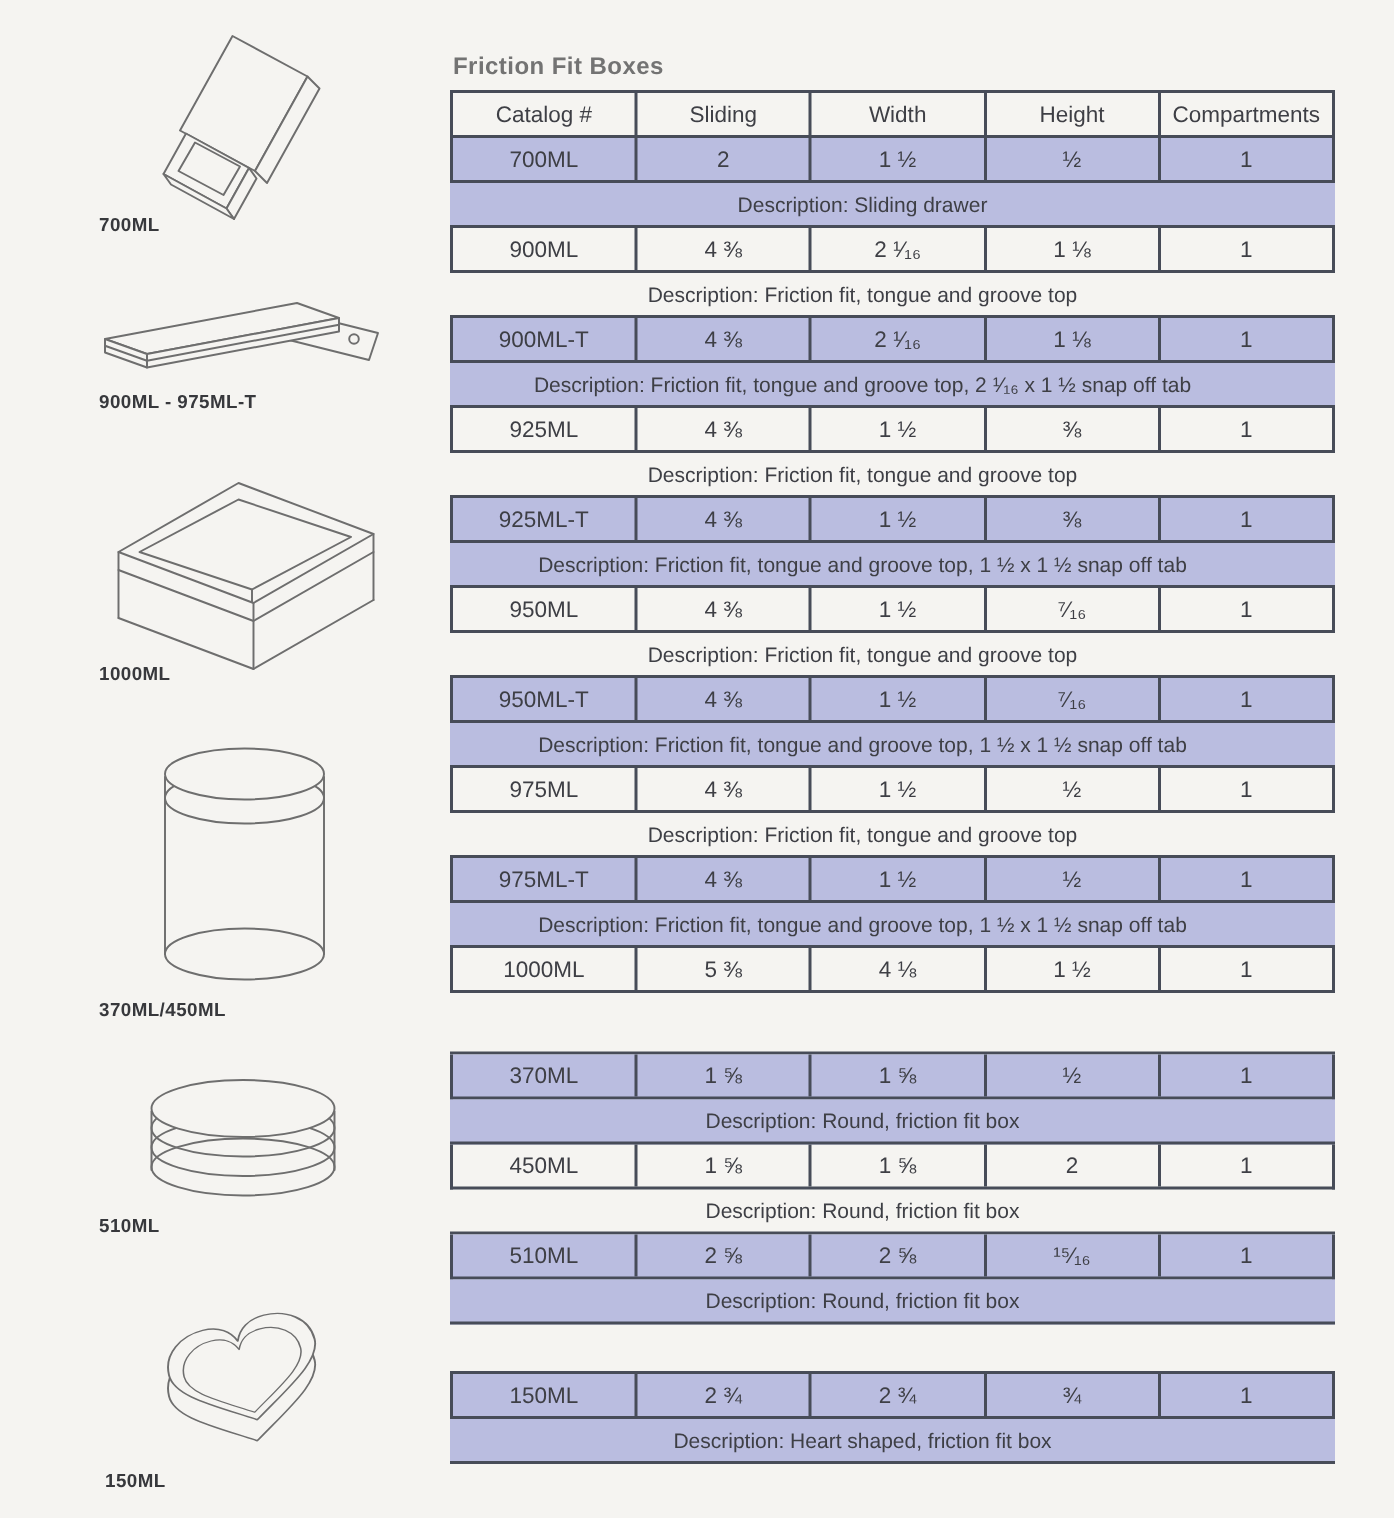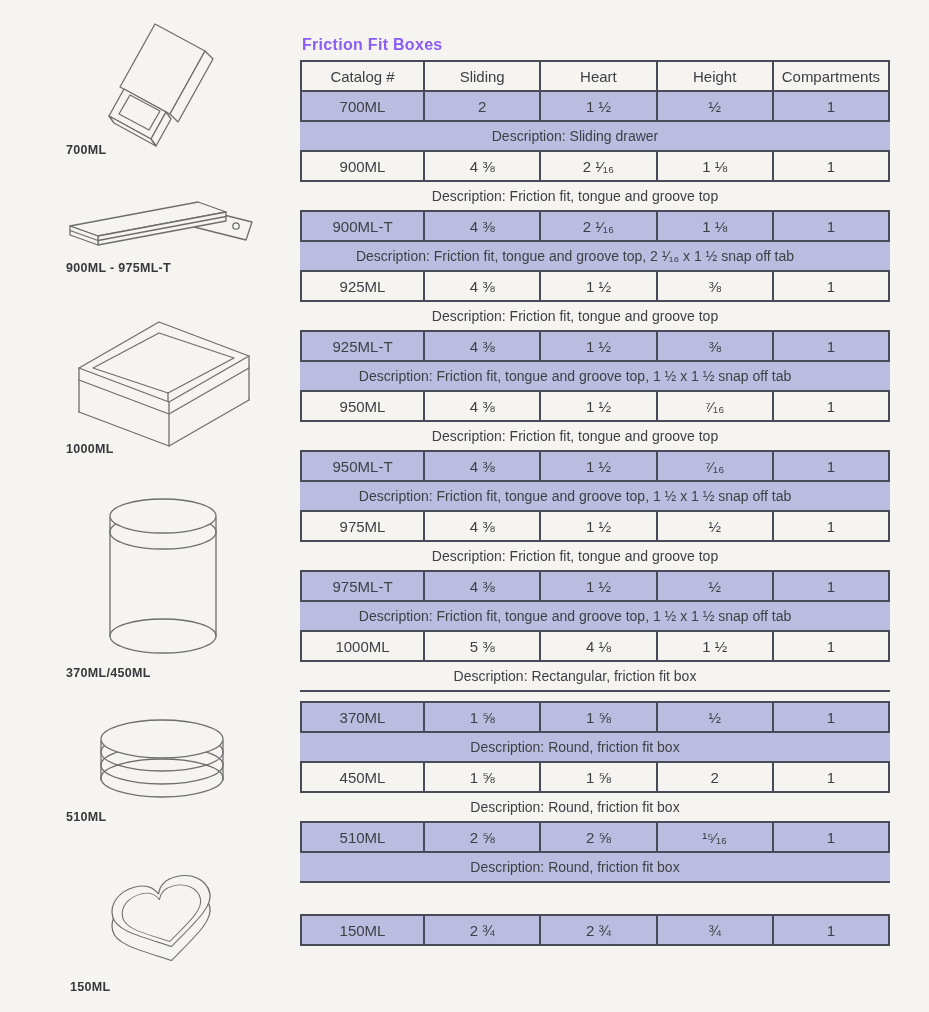--- a/index.html
+++ b/index.html
@@ -5,21 +5,21 @@
   html,body{margin:0;padding:0;}
   body{
     width:929px;height:1012px;position:relative;overflow:hidden;
     background:#f5f4f1;
     font-family:"Liberation Sans","DejaVu Sans",sans-serif;
     color:#3e3f45;
   }
   
   .section{position:absolute;left:300px;width:590px;}
   .section-title{
-    font-size:16px;font-weight:bold;color:#8b5cf6;
+    font-size:16px;font-weight:bold;color:#737373;
     letter-spacing:.3px;line-height:17px;margin:0 0 7px 2px;
   }
   .tbl{border-top:2px solid #474c58;}
   .row{
     display:flex;height:30px;box-sizing:border-box;
     border-bottom:2px solid #474c58;align-items:stretch;
   }
   .row.head,.row.data{border-left:2px solid #474c58;border-right:2px solid #474c58;}
   .row.hl{background:#babde0;}
   .cell{
@@ -122,21 +122,21 @@
 </div>
 <span class="fig-label" style="left:70px;top:980px;">150ML</span>
 
 <div id="sections-root">
     <div class="section" style="top: 36px;">
       <div class="section-title">Friction Fit Boxes</div>
       <div class="tbl">
         <div class="row head">
           <div class="cell">Catalog #</div>
           <div class="cell">Sliding</div>
-          <div class="cell">Heart</div>
+          <div class="cell">Width</div>
           <div class="cell">Height</div>
           <div class="cell">Compartments</div>
         </div>
         <div class="row data hl">
           <div class="cell">700ML</div>
           <div class="cell">2</div>
           <div class="cell">1 ½</div>
           <div class="cell">½</div>
           <div class="cell">1</div>
         </div>
@@ -205,21 +205,20 @@
           <div class="cell">1</div>
         </div>
         <div class="row desc hl">Description: Friction fit, tongue and groove top, 1 ½ x 1 ½ snap off tab</div>
         <div class="row data">
           <div class="cell">1000ML</div>
           <div class="cell">5 ⅜</div>
           <div class="cell">4 ⅛</div>
           <div class="cell">1 ½</div>
           <div class="cell">1</div>
         </div>
-        <div class="row desc">Description: Rectangular, friction fit box</div>
       </div>
     </div>
     <div class="section" style="top: 701px;">
       <div class="tbl">
         <div class="row data hl">
           <div class="cell">370ML</div>
           <div class="cell">1 ⅝</div>
           <div class="cell">1 ⅝</div>
           <div class="cell">½</div>
           <div class="cell">1</div>
@@ -245,15 +244,16 @@
     </div>
     <div class="section" style="top: 914px;">
       <div class="tbl">
         <div class="row data hl">
           <div class="cell">150ML</div>
           <div class="cell">2 ¾</div>
           <div class="cell">2 ¾</div>
           <div class="cell">¾</div>
           <div class="cell">1</div>
         </div>
+        <div class="row desc hl">Description: Heart shaped, friction fit box</div>
       </div>
     </div>
   </div>
 
 </body></html>

